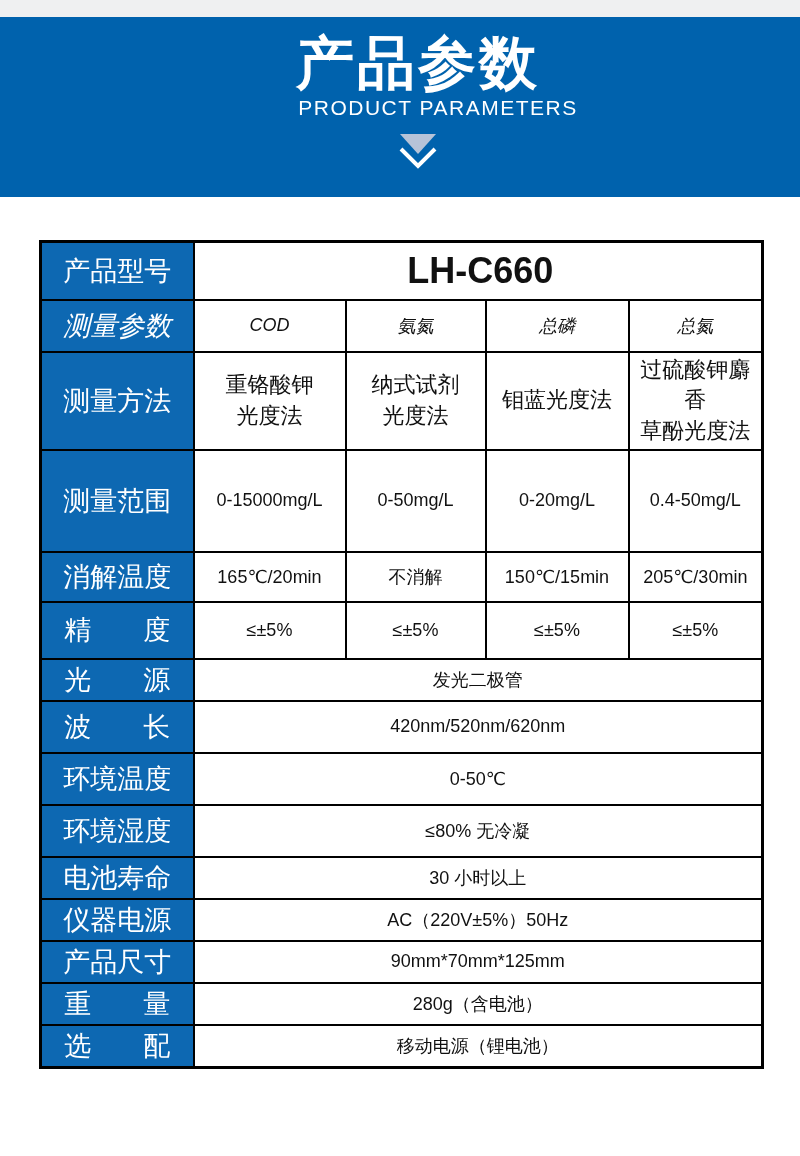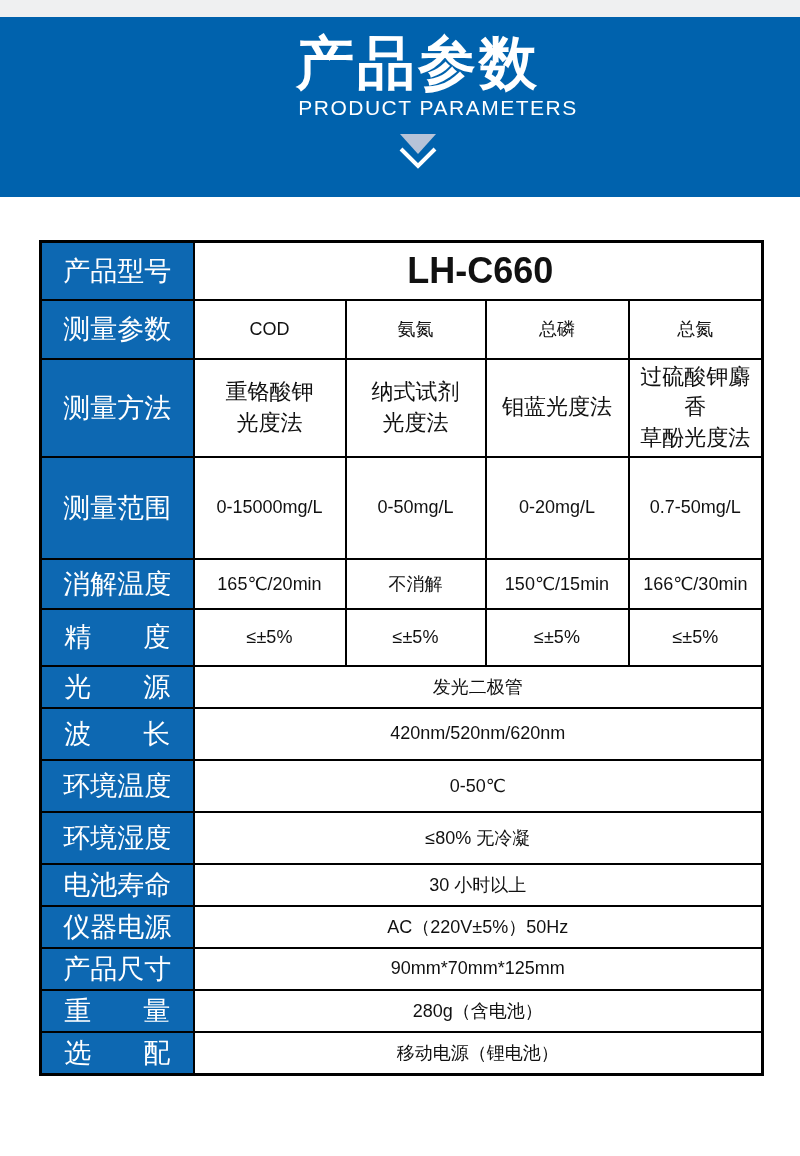--- a/index.html
+++ b/index.html
@@ -79,21 +79,21 @@
   .spread-label {
     display: inline-block;
     width: 106px;
     text-align: justify;
     text-align-last: justify;
   }
   td.model-value { font-size: 36px; font-weight: 700; padding-left: 7px; }
   td.method-cell { font-size: 22px; line-height: 1.4; white-space: pre-line; padding: 2px 1px; }
 
   tr.r-model   { height: 58px; }
-  tr.r-params  { height: 59px; }
+  tr.r-params  { height: 52px; font-style: italic; }
   tr.r-method  { height: 98px; }
   tr.r-range   { height: 102px; }
   tr.r-digest  { height: 50px; }
   tr.r-acc     { height: 57px; }
   tr.r-spec    { height: 33px; }
   tr.r-spec-tall { height: 52px; }
 </style>
 </head>
 <body>
 
@@ -145,29 +145,29 @@
           <td class="method-cell">钼蓝光度法</td>
           <td class="method-cell">过硫酸钾麝香
 草酚光度法</td>
         </tr>
 
         <tr class="r-range">
           <th class="label-cell">测量范围</th>
           <td>0-15000mg/L</td>
           <td>0-50mg/L</td>
           <td>0-20mg/L</td>
-          <td>0.7-50mg/L</td>
+          <td>0.4-50mg/L</td>
         </tr>
 
         <tr class="r-digest">
           <th class="label-cell">消解温度</th>
           <td>165℃/20min</td>
           <td>不消解</td>
           <td>150℃/15min</td>
-          <td>166℃/30min</td>
+          <td>205℃/30min</td>
         </tr>
 
         <tr class="r-acc">
           <th class="label-cell"><span class="spread-label">精度</span></th>
           <td>≤±5%</td>
           <td>≤±5%</td>
           <td>≤±5%</td>
           <td>≤±5%</td>
         </tr>
 

